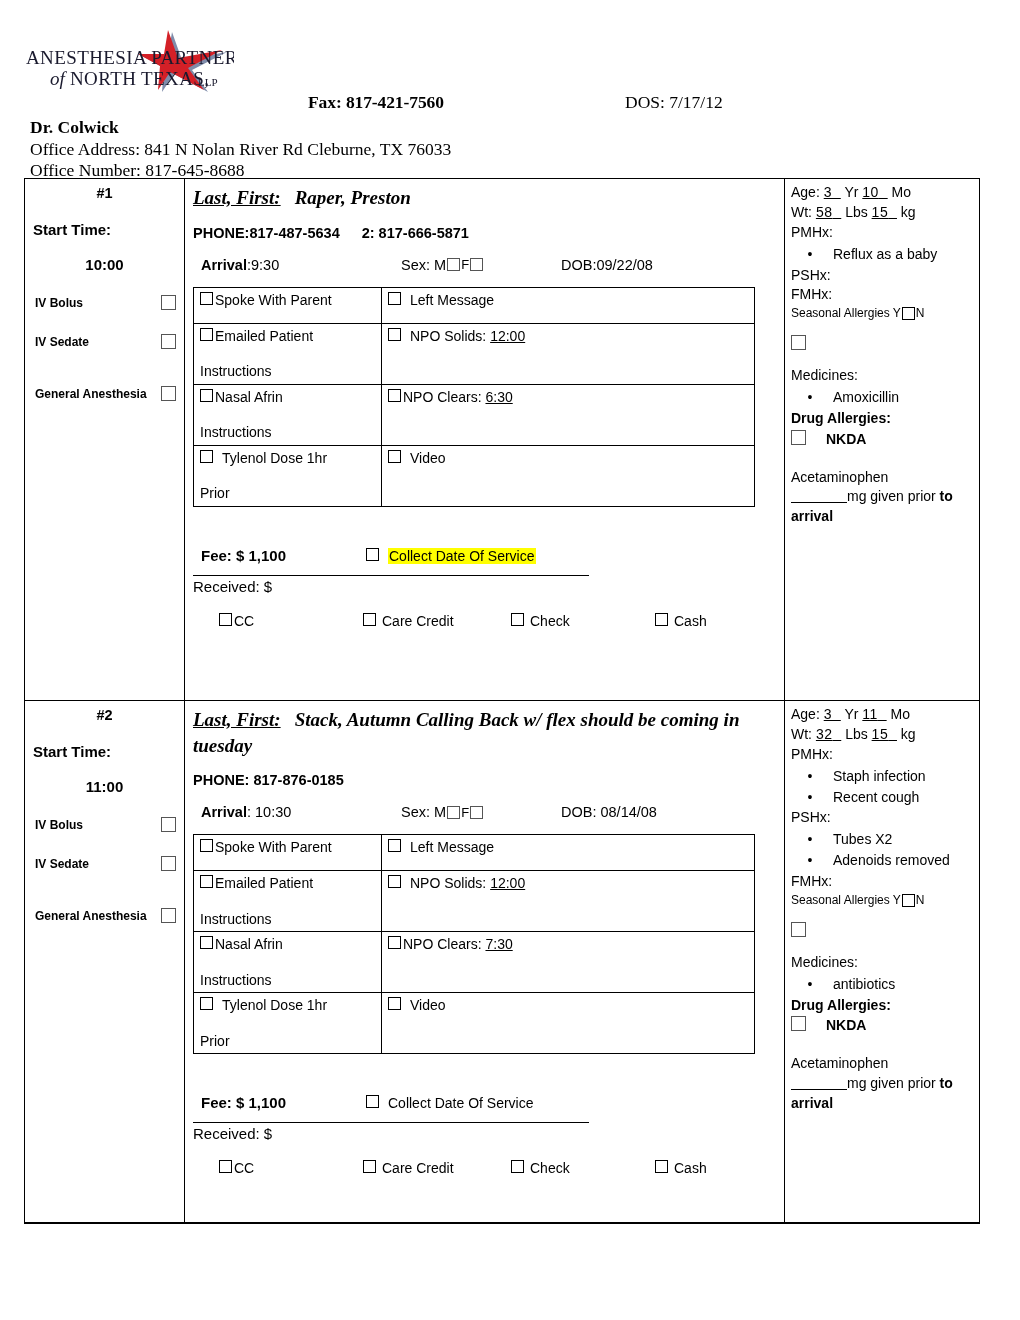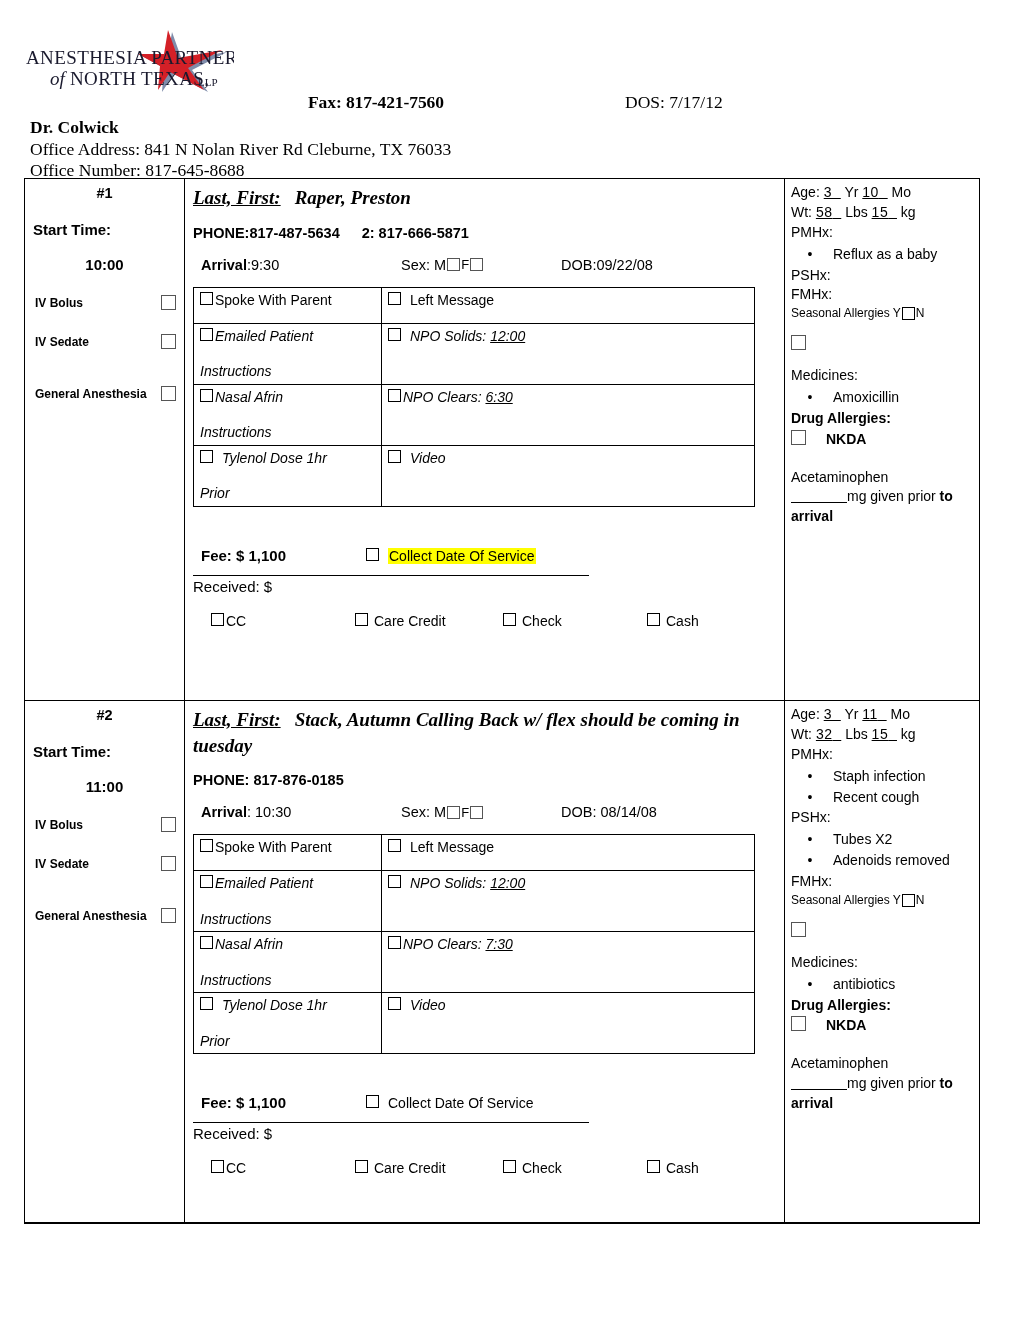--- a/index.html
+++ b/index.html
@@ -228,21 +228,21 @@
     vertical-align: top;
   }
   .cbgrid col.g1 { width: 188px; }
   .cbgrid col.g2 { width: 373px; }
   .cb-item { display: flex; align-items: flex-start; gap: 2px; }
   .cb-item.sp { gap: 9px; text-align: center; }
   .cb-item .txt { line-height: 1.25; }
   .cont-line { margin-top: 18px; font-size: 14px; }
   .npo-val { text-decoration: underline; }
   .row-h1 td { height: 27px; }
-  .row-h2 td { height: 52px; font-style: italic; }
+  .row-h2 td { height: 52px; }
 
   
   .fee-block { margin-top: 40px; position: relative; height: 110px; }
   .fee-row {
     position: relative;
     height: 26px;
   }
   .fee-label {
     position: absolute; left: 8px; top: 0;
     font-family: "Liberation Sans", sans-serif;
@@ -261,21 +261,21 @@
     left: 0px; top: 28px;
     width: 396px;
     border-bottom: 1.4px solid #000;
   }
   .received-row {
     position: absolute; left: 0px; top: 31px;
     font-family: "Liberation Sans", sans-serif;
     font-size: 15px;
   }
   .pay-row {
-    position: absolute; left: 4px; top: 66px;
+    position: absolute; left: 12px; top: 66px;
     width: 560px; height: 24px;
   }
   .pay-opt {
     position: absolute; top: 0;
     display: flex; align-items: flex-start; gap: 2px;
     font-family: "Liberation Sans", sans-serif;
     font-size: 14px;
   }
   .pay-opt.sp { gap: 6px; }
   .pay-cc { left: 14px; }

